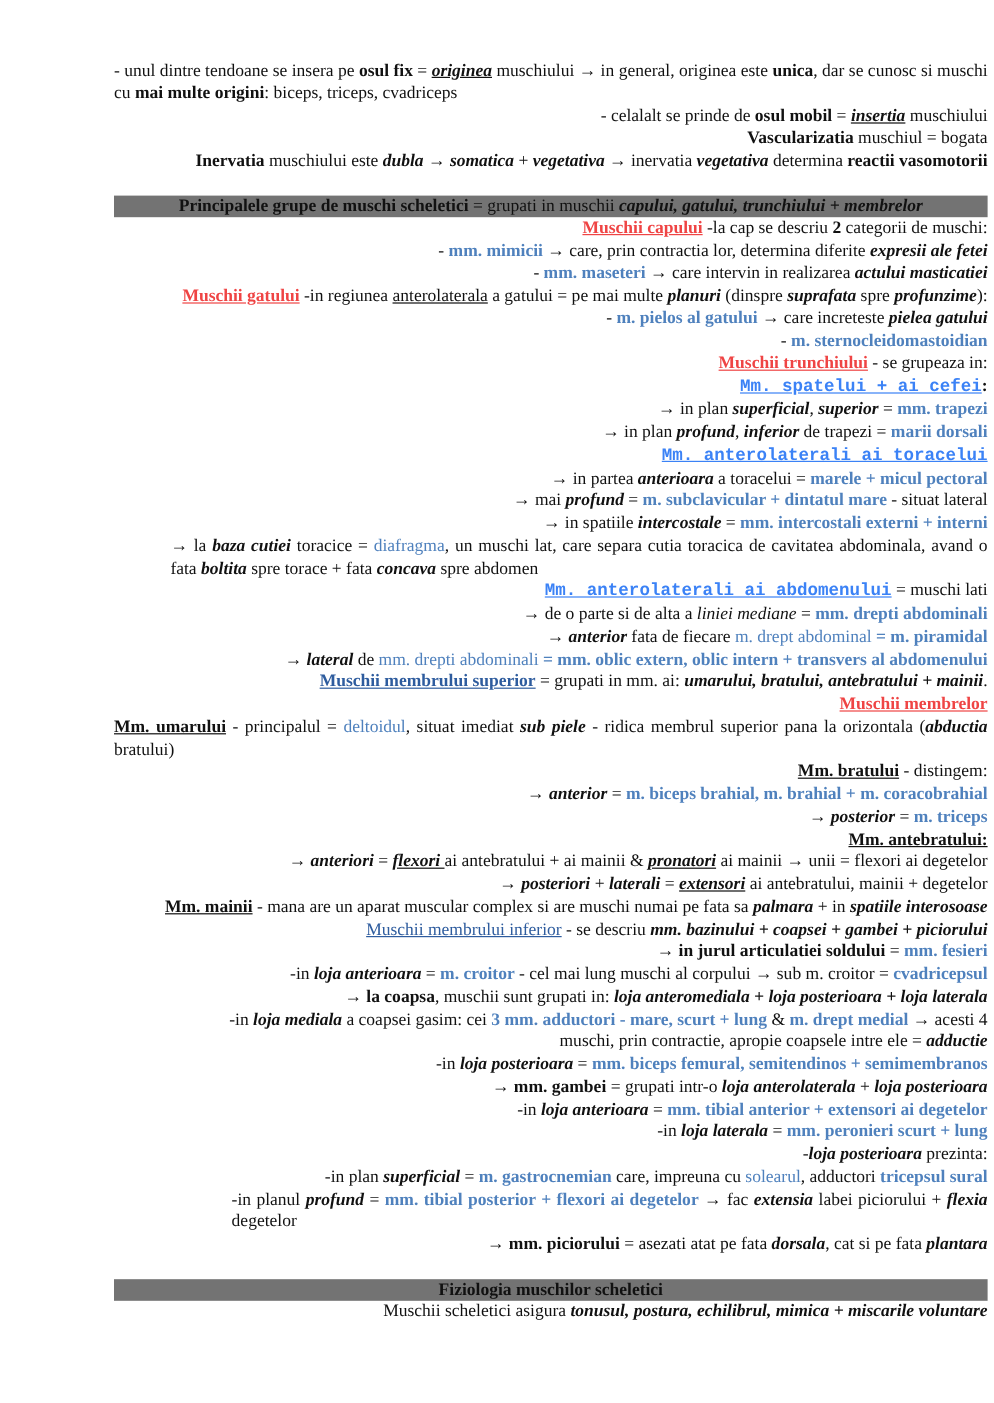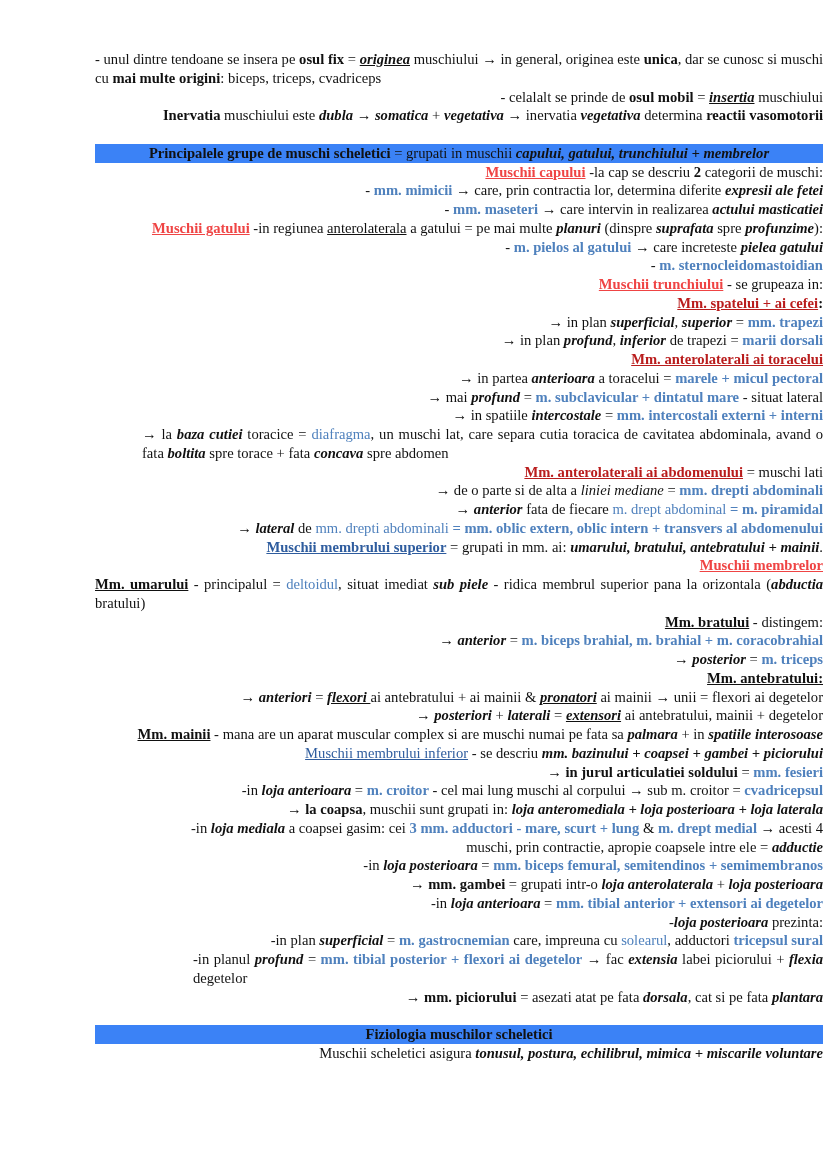--- a/index.html
+++ b/index.html
@@ -3,36 +3,37 @@
 <meta charset="utf-8">
 <style>
   html, body { margin: 0; padding: 0; background: #ffffff; }
   body { width: 828px; height: 1169px; position: relative; overflow: hidden;
          font-family: "Liberation Serif", serif; font-size: 14.6px; color: #111; }
   #doc { position: absolute; left: 50px; top: 50px; width: 728px; margin-left: 45px; }
   .line { line-height: 18.75px; min-height: 18.75px; white-space: normal; text-align: right; }
   .line.justify { text-align: justify; text-align-last: left; }
   .ind1 { padding-left: 47px; }
   .ind2 { padding-left: 98px; }
-  .banner { background: #3b82f6; text-align: center; margin-top: 0; }
+  .banner { background: #737373; text-align: center; margin-top: 0; }
   .spacer { height: 18.75px; }
   .b { font-weight: bold; }
   .i { font-style: italic; }
   .u { text-decoration: underline; }
   .red { color: #ef4444; font-weight: bold; text-decoration: underline; }
   .blue { color: #4f81bd; }
-  .navy { color: #b91c1c; }
+  .navy { color: #3b82f6; font-family: Liberation Mono, monospace; }
   .steel { color: #2e5c9e; }
 </style>
 </head>
 <body>
 
 <div id="doc">
     <div class="line justify"><span class="">- unul dintre tendoane se insera pe </span><span class="b">osul fix</span><span class=""> = </span><span class="b i u">originea</span><span class=""> muschiului → in general, originea este </span><span class="b">unica</span><span class="">, dar se cunosc si muschi cu </span><span class="b">mai multe origini</span><span class="">: biceps, triceps, cvadriceps</span></div>
     <div class="line "><span class="">- celalalt se prinde de </span><span class="b">osul mobil</span><span class=""> = </span><span class="b i u">insertia</span><span class=""> muschiului</span></div>
+    <div class="line "><span class="b">Vascularizatia</span><span class=""> muschiul = bogata</span></div>
     <div class="line "><span class="b">Inervatia</span><span class=""> muschiului este </span><span class="b i">dubla</span><span class=""> → </span><span class="b i">somatica</span><span class=""> + </span><span class="b i">vegetativa</span><span class=""> → inervatia </span><span class="b i">vegetativa</span><span class=""> determina </span><span class="b">reactii vasomotorii</span></div>
     <div class="line spacer"></div>
     <div class="line banner"><span class="b">Principalele grupe de muschi scheletici</span><span class=""> = grupati in muschii </span><span class="b i">capului, gatului, trunchiului + membrelor</span></div>
     <div class="line "><span class="red">Muschii capului</span><span class=""> -la cap se descriu </span><span class="b">2</span><span class=""> categorii de muschi:</span></div>
     <div class="line ind1"><span class="">- </span><span class="b blue">mm. mimicii</span><span class=""> → care, prin contractia lor, determina diferite </span><span class="b i">expresii ale fetei</span></div>
     <div class="line ind1"><span class="">- </span><span class="b blue">mm. maseteri</span><span class=""> → care intervin in realizarea </span><span class="b i">actului masticatiei</span></div>
     <div class="line "><span class="red">Muschii gatului</span><span class=""> -in regiunea </span><span class="u">anterolaterala</span><span class=""> a gatului = pe mai multe </span><span class="b i">planuri</span><span class=""> (dinspre </span><span class="b i">suprafata</span><span class=""> spre </span><span class="b i">profunzime</span><span class="">):</span></div>
     <div class="line ind1"><span class="">- </span><span class="b blue">m. pielos al gatului</span><span class=""> → care increteste </span><span class="b i">pielea gatului</span></div>
     <div class="line ind1"><span class="">- </span><span class="b blue">m. sternocleidomastoidian</span></div>
     <div class="line "><span class="red">Muschii trunchiului</span><span class=""> - se grupeaza in:</span></div>
@@ -59,20 +60,21 @@
     <div class="line ind1"><span class="">→ </span><span class="b i">posteriori</span><span class=""> + </span><span class="b i">laterali</span><span class=""> = </span><span class="b i u">extensori</span><span class=""> ai antebratului, mainii + degetelor</span></div>
     <div class="line "><span class="b u">Mm. mainii</span><span class=""> - mana are un aparat muscular complex si are muschi numai pe fata sa </span><span class="b i">palmara</span><span class=""> + in </span><span class="b i">spatiile interosoase</span></div>
     <div class="line "><span class="u steel">Muschii membrului inferior</span><span class=""> - se descriu </span><span class="b i">mm. bazinului + coapsei + gambei + piciorului</span></div>
     <div class="line "><span class="b">→ in jurul articulatiei soldului</span><span class=""> = </span><span class="b blue">mm. fesieri</span></div>
     <div class="line ind1"><span class="">-in </span><span class="b i">loja anterioara</span><span class=""> = </span><span class="b blue">m. croitor</span><span class=""> - cel mai lung muschi al corpului → sub m. croitor = </span><span class="b blue">cvadricepsul</span></div>
     <div class="line "><span class="b">→ la coapsa</span><span class="">, muschii sunt grupati in: </span><span class="b i">loja anteromediala + loja posterioara + loja laterala</span></div>
     <div class="line ind1"><span class="">-in </span><span class="b i">loja mediala</span><span class=""> a coapsei gasim: cei </span><span class="b blue">3 mm. adductori - mare, scurt + lung</span><span class=""> &amp; </span><span class="b blue">m. drept medial</span><span class=""> → acesti 4 muschi, prin contractie, apropie coapsele intre ele = </span><span class="b i">adductie</span></div>
     <div class="line ind1"><span class="">-in </span><span class="b i">loja posterioara</span><span class=""> = </span><span class="b blue">mm. biceps femural, semitendinos + semimembranos</span></div>
     <div class="line "><span class="b">→ mm. gambei</span><span class=""> = grupati intr-o </span><span class="b i">loja anterolaterala</span><span class=""> + </span><span class="b i">loja posterioara</span></div>
     <div class="line ind1"><span class="">-in </span><span class="b i">loja anterioara</span><span class=""> = </span><span class="b blue">mm. tibial anterior + extensori ai degetelor</span></div>
+    <div class="line ind1"><span class="">-in </span><span class="b i">loja laterala</span><span class=""> = </span><span class="b blue">mm. peronieri scurt + lung</span></div>
     <div class="line ind1"><span class="">-</span><span class="b i">loja posterioara</span><span class=""> prezinta:</span></div>
     <div class="line ind2"><span class="">-in plan </span><span class="b i">superficial</span><span class=""> = </span><span class="b blue">m. gastrocnemian</span><span class=""> care, impreuna cu </span><span class="blue">solearul</span><span class="">, adductori </span><span class="b blue">tricepsul sural</span></div>
     <div class="line ind2 justify"><span class="">-in planul </span><span class="b i">profund</span><span class=""> = </span><span class="b blue">mm. tibial posterior + flexori ai degetelor</span><span class=""> → fac </span><span class="b i">extensia</span><span class=""> labei piciorului + </span><span class="b i">flexia</span><span class=""> degetelor</span></div>
     <div class="line "><span class="b">→ mm. piciorului</span><span class=""> = asezati atat pe fata </span><span class="b i">dorsala</span><span class="">, cat si pe fata </span><span class="b i">plantara</span></div>
     <div class="line spacer"></div>
     <div class="line banner"><span class="b">Fiziologia muschilor scheletici</span></div>
     <div class="line "><span class="">Muschii scheletici asigura </span><span class="b i">tonusul, postura, echilibrul, mimica + miscarile voluntare</span></div>
   </div>
 
 </body></html>

